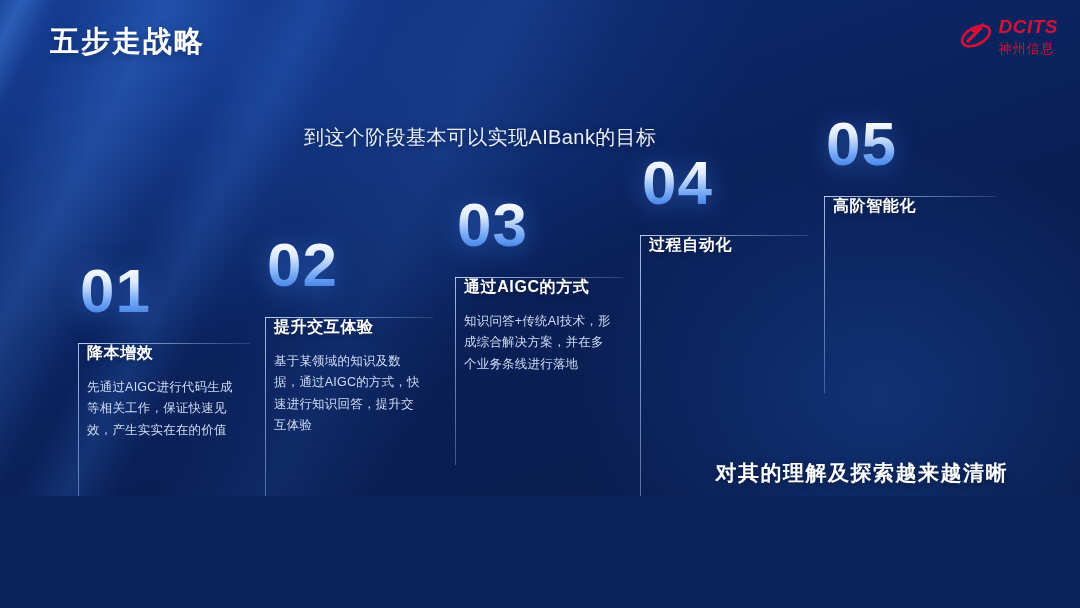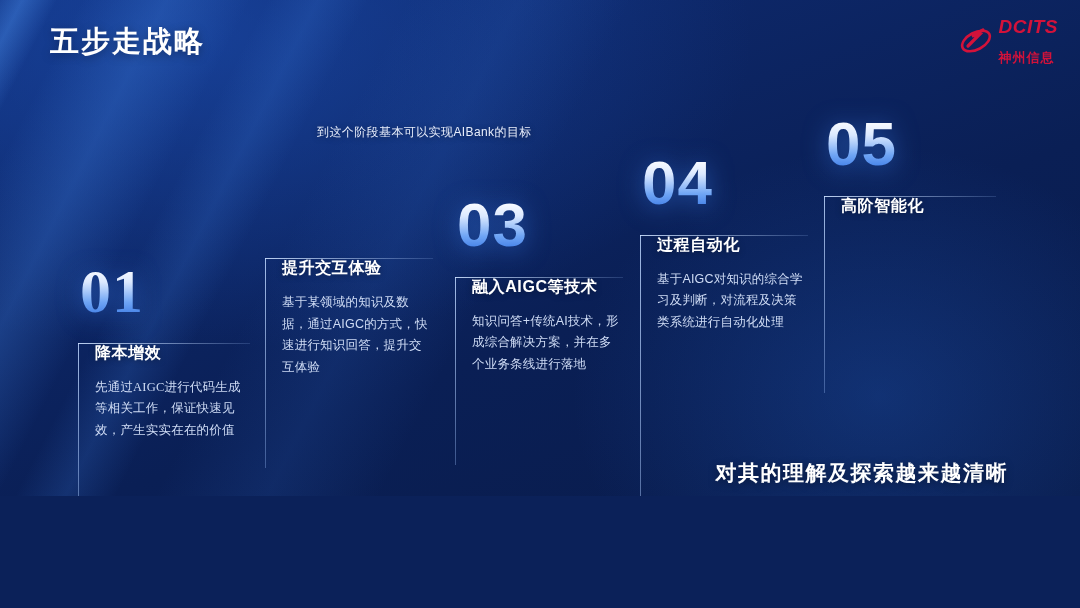--- a/index.html
+++ b/index.html
@@ -31,51 +31,51 @@
   
   #title{
     position:absolute; left:50px; top:22px;
     font-size:29px; font-weight:bold; color:#ffffff;
     letter-spacing:2px; text-shadow:0 2px 10px rgba(0,0,0,.35);
   }
   #logo{ position:absolute; right:22px; top:17px; display:flex; align-items:center; gap:6px; }
   #logo .mark{ width:34px; height:34px; position:relative; }
   #logo .lt{ display:flex; flex-direction:column; line-height:1; }
   #logo .lt .en{ font-size:19px; font-weight:bold; color:#d3123a; letter-spacing:.5px; font-style:italic; }
-  #logo .lt .cn{ font-size:13px; font-weight:bold; color:#d3123a; letter-spacing:1px; margin-top:15px; }
+  #logo .lt .cn{ font-size:13px; font-weight:normal; color:#d3123a; letter-spacing:1px; margin-top:6px; }
 
   
   #annot{
-    position:absolute; left:317px; top:124px;
-    font-size:12px; color:#e8eefc; letter-spacing:.4px;
+    position:absolute; left:304px; top:124px;
+    font-size:20px; color:#e8eefc; letter-spacing:.4px;
     text-shadow:0 1px 6px rgba(0,0,0,.4);
     text-align:center;
   }
 
   
   .step{ position:absolute; }
   .num{
     font-size:62px; font-weight:bold; line-height:.95; letter-spacing:1px;
     background:linear-gradient(180deg,#ffffff 8%,#dce9ff 34%,#6fa5f5 68%,#2f6fe0 100%);
     -webkit-background-clip:text; background-clip:text; color:transparent;
     -webkit-text-fill-color:transparent;
     filter:drop-shadow(0 3px 12px rgba(60,130,240,.55));
     margin-left:2px;
   }
-  .bracket{ position:relative; padding-left:17px; margin-top:8px; }
+  .bracket{ position:relative; padding-left:9px; margin-top:8px; }
   .bracket::before{ content:""; position:absolute; left:0; top:0;
     width:1px; background:linear-gradient(180deg,rgba(190,215,255,.85),rgba(150,185,245,.35)); }
   .hline{ position:absolute; left:0; top:0; height:1px;
     background:linear-gradient(90deg,rgba(205,225,255,.9),rgba(150,185,245,.18)); }
   .st-title{ font-size:16px; font-weight:bold; color:#ffffff; letter-spacing:.6px;
              margin-top:22px; text-shadow:0 1px 6px rgba(0,0,0,.35); }
   .st-body{ font-size:12.5px; line-height:1.72; color:#cfdcf5; margin-top:13px;
             letter-spacing:.2px; }
 
-  #s1{ left:78px;  top:262px;font-family:Liberation Serif, serif; } #s1 .bracket::before{ height:200px; } #s1 .hline{ width:172px; }
+  #s1{ left:78px;  top:262px; } #s1 .bracket::before{ height:200px; } #s1 .hline{ width:172px; }
   #s2{ left:265px; top:236px; } #s2 .bracket::before{ height:210px; } #s2 .hline{ width:168px; }
   #s3{ left:455px; top:196px; } #s3 .bracket::before{ height:188px; } #s3 .hline{ width:168px; }
   #s4{ left:640px; top:154px; } #s4 .bracket::before{ height:348px; } #s4 .hline{ width:168px; }
   #s5{ left:824px; top:115px; } #s5 .bracket::before{ height:197px; } #s5 .hline{ width:172px; }
 
   
   #arrow{ position:absolute; left:75px; top:500px; width:940px; height:34px; }
   #arrow .shaft{ position:absolute; left:0; top:6px; width:885px; height:22px;
     background:linear-gradient(90deg,#0e2a66 0%,#14356f 18%,#1c4b92 48%,#2463b8 78%,#2e72c8 100%); }
   #arrow .head{ position:absolute; left:880px; top:0; width:0; height:0;
@@ -123,42 +123,42 @@
   <div class="step" id="s1">
     <div class="num">01</div>
     <div class="bracket">
       <div class="hline"></div>
       <div class="st-title">降本增效</div>
       <div class="st-body" style="width:152px">先通过AIGC进行代码生成等相关工作，保证快速见效，产生实实在在的价值</div>
     </div>
   </div>
 
   <div class="step" id="s2">
+    <div class="num">02</div>
     <div class="bracket">
       <div class="hline"></div>
       <div class="st-title">提升交互体验</div>
       <div class="st-body" style="width:150px">基于某领域的知识及数据，通过AIGC的方式，快速进行知识回答，提升交互体验</div>
     </div>
   </div>
 
   <div class="step" id="s3">
     <div class="num">03</div>
     <div class="bracket">
       <div class="hline"></div>
-      <div class="st-title">融入AIGC等技术</div>
+      <div class="st-title">通过AIGC的方式</div>
       <div class="st-body" style="width:152px">知识问答+传统AI技术，形成综合解决方案，并在多个业务条线进行落地</div>
     </div>
   </div>
 
   <div class="step" id="s4">
     <div class="num">04</div>
     <div class="bracket">
       <div class="hline"></div>
       <div class="st-title">过程自动化</div>
-      <div class="st-body" style="width:150px">基于AIGC对知识的综合学习及判断，对流程及决策类系统进行自动化处理</div>
     </div>
   </div>
 
   <div class="step" id="s5">
     <div class="num">05</div>
     <div class="bracket">
       <div class="hline"></div>
       <div class="st-title">高阶智能化</div>
     </div>
   </div>

